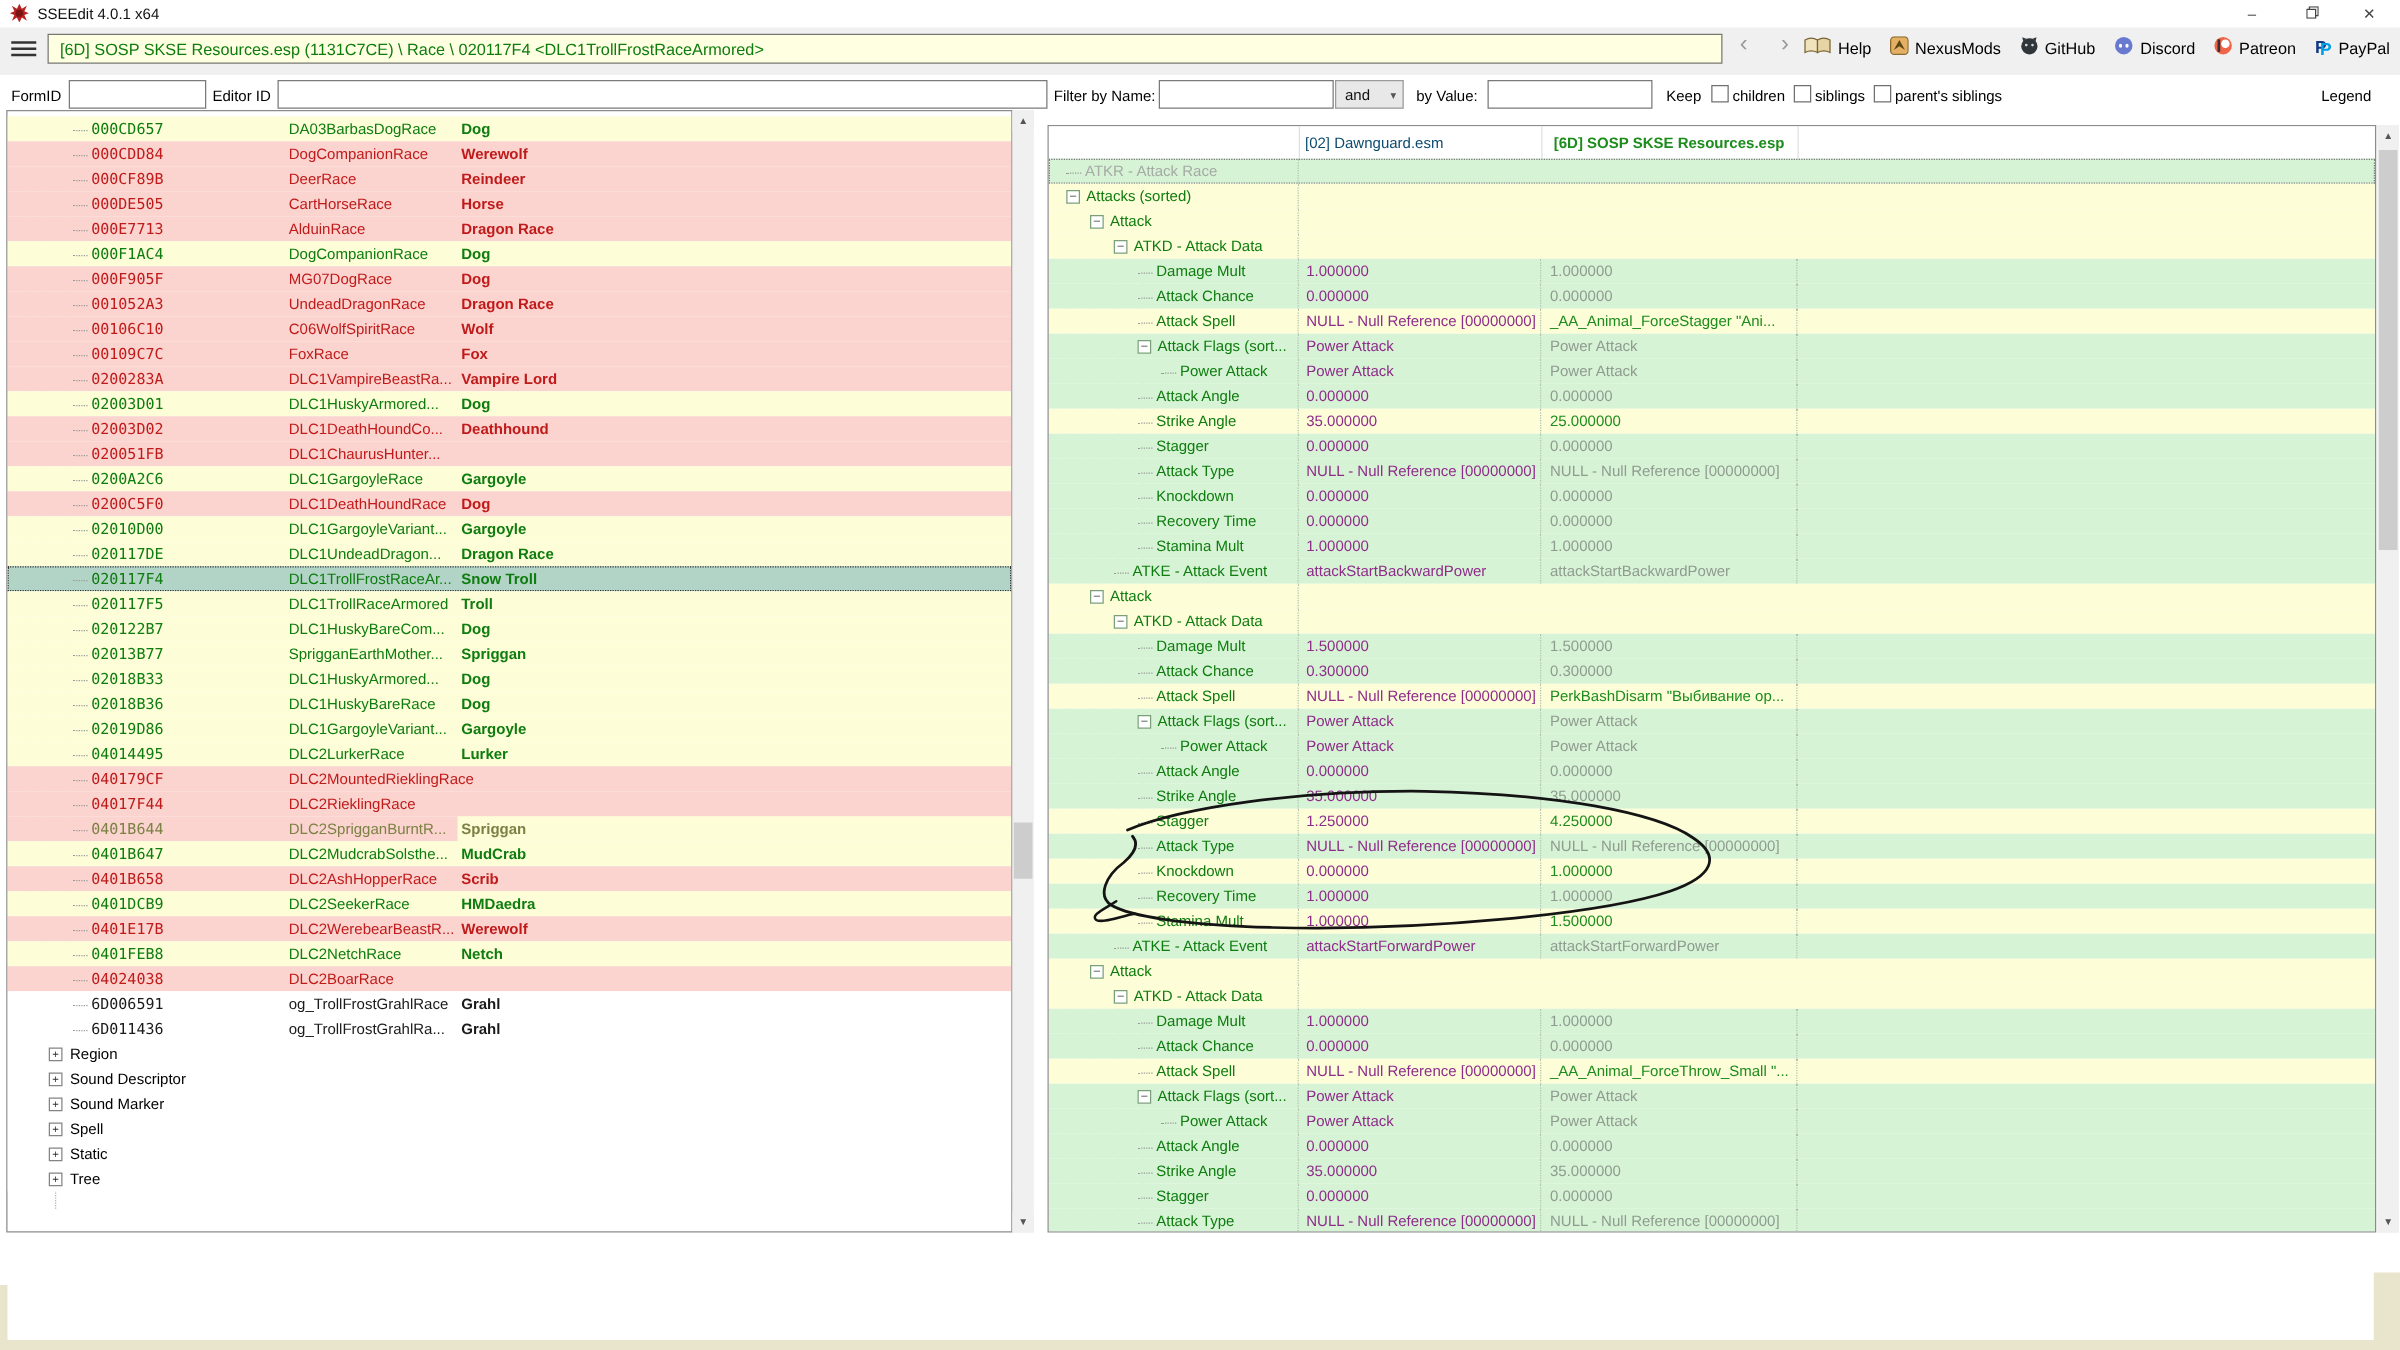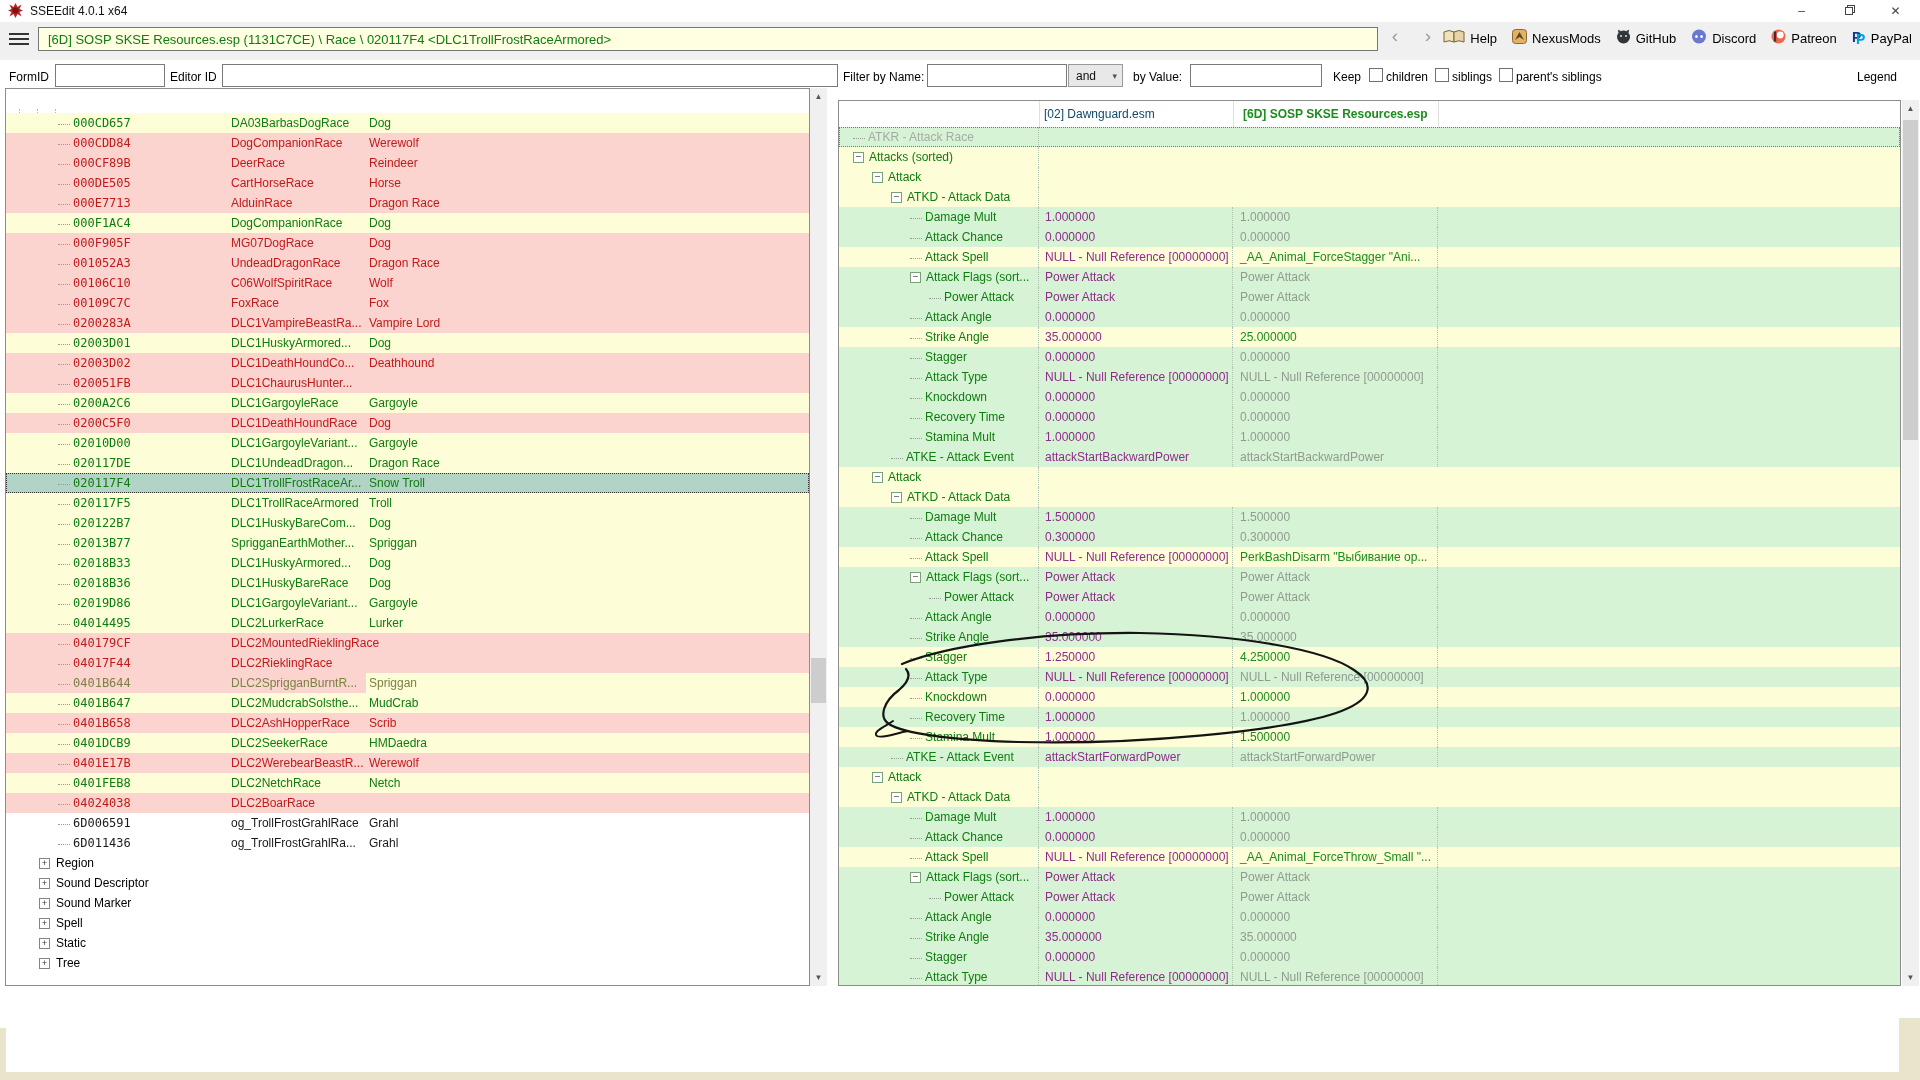--- a/index.html
+++ b/index.html
@@ -37,26 +37,26 @@
   .cb{position:absolute;top:8px;width:12px;height:12px;background:#fff;border:1px solid #707070;}
   .legend-lbl{position:absolute;top:10px;font-size:12px;color:#000;}
 
   
   .lpanel{position:absolute;left:5px;top:88px;width:805px;height:898px;border:1px solid #8c8c8c;
           background:#fff;overflow:hidden;box-sizing:border-box;}
   .lheader{position:absolute;left:0;top:0;width:100%;height:20px;background:#fff;
            border-bottom:1px solid #d9d9d9;font-size:12px;color:#222;}
   .lheader .h{position:absolute;top:2px;}
   .lheader .sep{position:absolute;top:0;height:20px;width:1px;background:#d9d9d9;}
-  .lrows{position:absolute;left:0;top:24px;width:100%;}
+  .lrows{position:absolute;left:0;top:4px;width:100%;}
   .lrow{height:20px;display:flex;font-size:12px;line-height:20px;white-space:nowrap;position:relative;}
   .lrow .c1{width:225px;padding-left:52px;box-sizing:border-box;overflow:visible;
             font-family:"DejaVu Sans Mono",monospace;font-size:12px;}
   .lrow .c2{width:135px;overflow:visible;}
-  .lrow .c3{flex:1;padding-left:3px;}
+  .lrow .c3{flex:1;padding-left:3px;font-weight:bold;}
   .conn{display:inline-block;width:12px;border-bottom:1px dotted #9a9a9a;height:1px;
         vertical-align:middle;margin-right:3px;}
   .s-y{background:#fdfdd8;color:#0e7c0e;}
   .s-p{background:#fbd3cf;color:#c01b1b;}
   .s-po{background:#fbd3cf;color:#7c8144;}
   .s-sel{background:#b2d4c6;color:#0e7c0e;outline:1px dotted #333;outline-offset:-1px;}
   .s-w{background:#fff;color:#1a1a1a;}
   .guide{position:absolute;width:0;border-left:1px dotted #b5b5b5;}
   .lrow.cat{color:#000;background:#fff;}
   .plusbox{display:inline-block;width:9px;height:9px;border:1px solid #848484;background:#fff;

